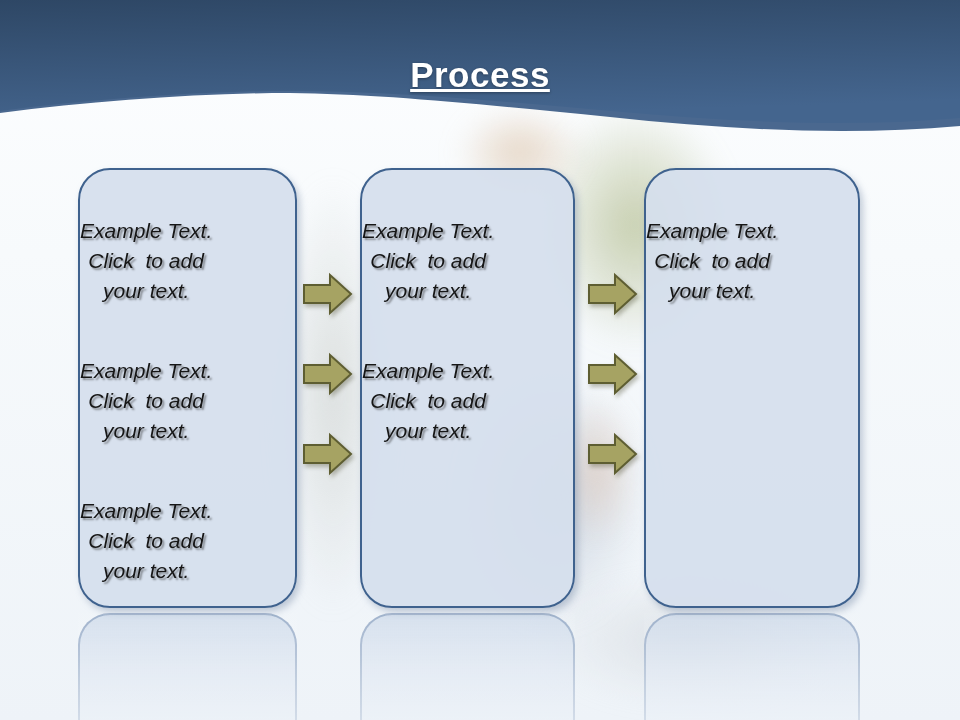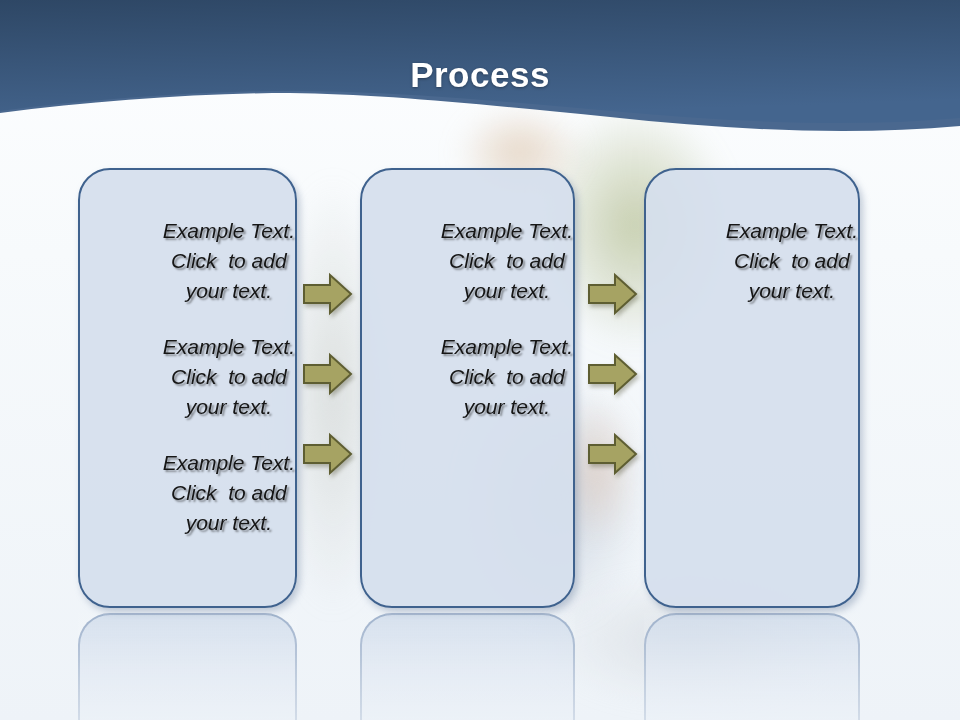--- a/index.html
+++ b/index.html
@@ -20,31 +20,31 @@
   #header-wave{position:absolute;left:0;top:0;width:960px;height:145px;}
   .wave-light{fill:var(--header-wave-light);}
   .g1{stop-color:var(--header-gradient-top);}
   .g2{stop-color:var(--header-gradient-bottom);}
   #slide-title{
     position:absolute;left:0;top:52px;width:960px;height:46px;
     display:flex;justify-content:center;align-items:center;
     color:var(--title-color);font-size:35px;letter-spacing:0.5px;
     text-shadow:0 1px 3px rgba(0,0,0,0.35);
   }
-  #slide-title .t-bold{font-weight:700;}
+  #slide-title .t-bold{font-weight:700;text-decoration:underline;}
   #slide-title .t-rest{font-weight:400;margin-left:16px;}
   
   .pbox{
     position:absolute;top:168px;height:440px;box-sizing:border-box;
     background:var(--box-fill);
     border:2.5px solid var(--box-border);
     border-radius:32px;
     box-shadow:3px 4px 7px rgba(110,130,160,0.40);
-    display:flex;flex-direction:column;align-items:flex-end;
-    padding-top:46px;gap:26px;
+    display:flex;flex-direction:column;align-items:flex-start;
+    padding-top:46px;gap:50px;
   }
   #pbox-1{left:78px;width:219px;}
   #pbox-2{left:360px;width:215px;}
   #pbox-3{left:644px;width:216px;}
   .ptext{
     font-style:italic;font-size:21px;line-height:30px;text-align:center;
     color:var(--body-text-color);white-space:pre-wrap;
     text-shadow:2px 2px 2px rgba(20,20,20,0.45);
     cursor:pointer;
   }

